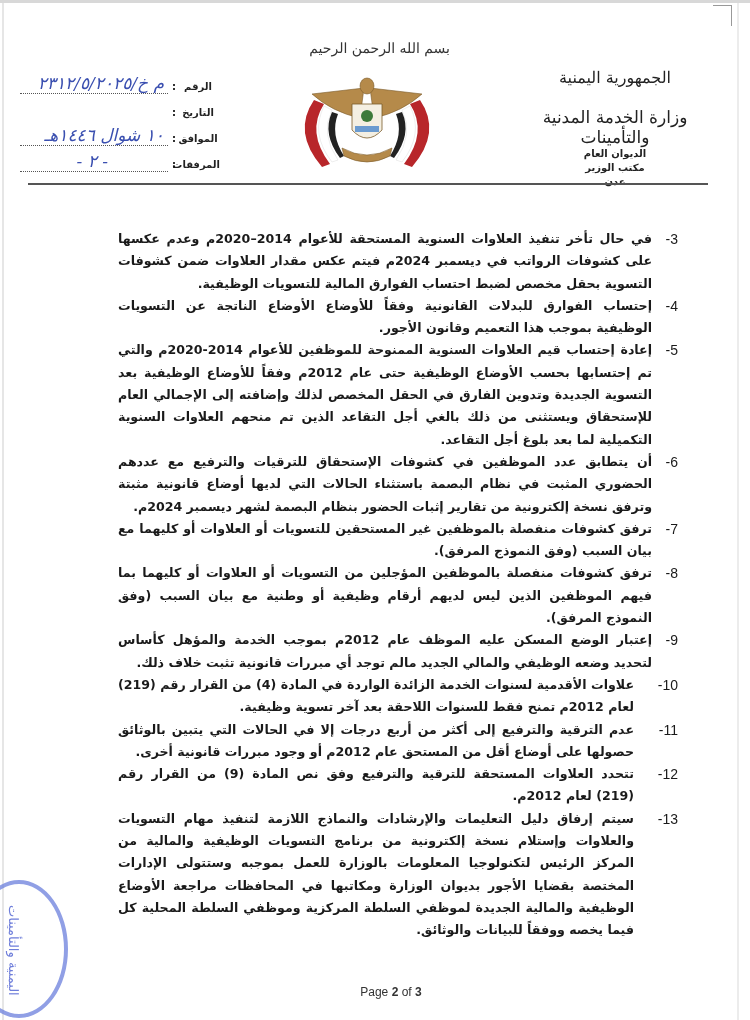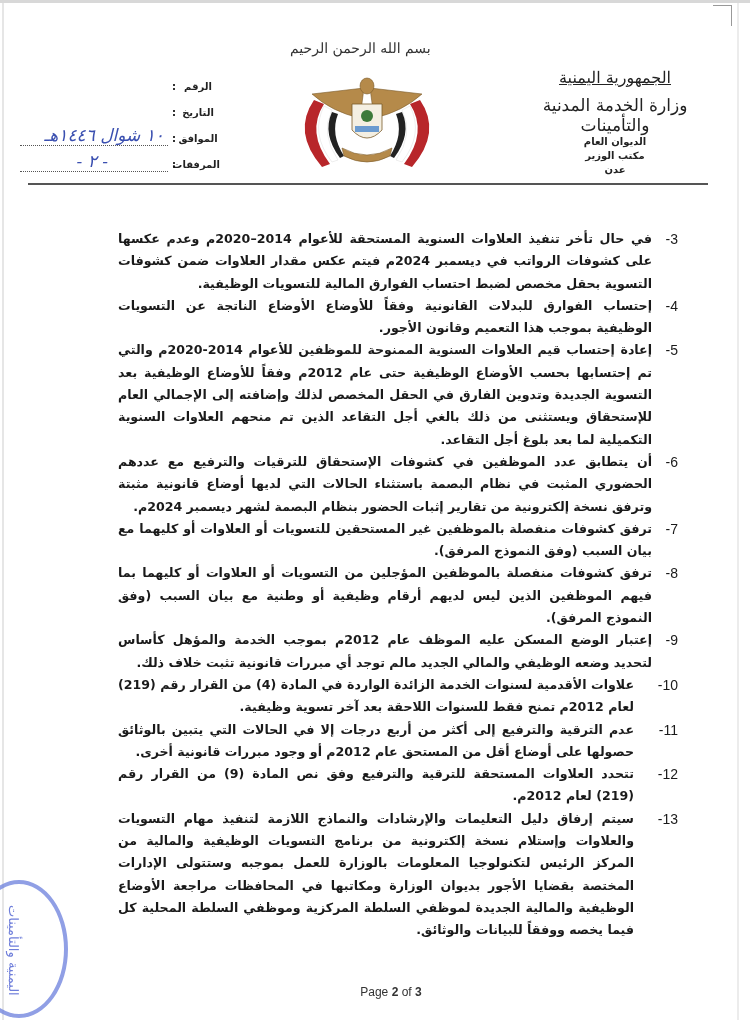--- a/index.html
+++ b/index.html
@@ -14,27 +14,27 @@
 
   
   .ref-block { position: absolute; left: 20px; top: 68px; width: 200px; direction: rtl; }
   .ref-row { position: relative; height: 26px; display: flex; align-items: flex-end; }
   .ref-label { font-size: 10px; font-weight: bold; color: #222; width: 44px; text-align: center; padding-bottom: 2px; font-family: "DejaVu Sans", sans-serif; }
   .ref-colon { font-size: 10px; font-weight: bold; width: 8px; padding-bottom: 2px; }
   .ref-value { flex: 1; border-bottom: 1px dotted #555; height: 22px; position: relative; }
   .ref-value span { position: absolute; right: 4px; bottom: 0px; font-family: "DejaVu Serif", serif; font-style: italic; color: #3a4fb0; font-size: 17px; white-space: nowrap; }
 
   
-  .basmala { position: absolute; left: 290px; top: 40px; width: 160px; text-align: left; font-family: "DejaVu Serif", serif; font-size: 14px; color: #333; direction: rtl; }
+  .basmala { position: absolute; left: 290px; top: 40px; width: 160px; text-align: right; font-family: "DejaVu Serif", serif; font-size: 14px; color: #333; direction: rtl; }
   .emblem { position: absolute; left: 292px; top: 72px; width: 150px; height: 100px; }
 
   
   .ministry { position: absolute; left: 520px; top: 68px; width: 190px; text-align: center; direction: rtl; }
-  .min-line1 { font-family: "DejaVu Serif", serif; font-size: 16px; color: #222; text-decoration: underline; }
-  .min-line2 { font-family: "DejaVu Serif", serif; font-size: 17px; color: #222; margin-top: 8px; }
+  .min-line1 { font-family: "DejaVu Serif", serif; font-size: 16px; color: #222; }
+  .min-line2 { font-family: "DejaVu Serif", serif; font-size: 17px; color: #222; margin-top: 20px; }
   .min-sub { font-size: 10px; font-weight: bold; color: #222; line-height: 14px; }
 
   .header-rule { position: absolute; left: 28px; top: 183px; width: 680px; height: 2px; background: #555; }
 
   
   .content { position: absolute; left: 118px; top: 228px; width: 560px; direction: rtl; font-family: "DejaVu Sans", sans-serif; font-weight: bold; font-size: 12.6px; line-height: 22.3px; color: #1a1a1a; text-align: justify; }
   .item { position: relative; padding-right: 26px; }
   .item.wide { padding-right: 44px; }
   .item-num { position: absolute; right: 0; top: 0; direction: ltr; font-weight: normal; font-family: "Liberation Sans", sans-serif; font-size: 14px; }
   .item-text { display: block; }
@@ -50,20 +50,23 @@
 
 <div class="frame-top"></div>
 <div class="frame-left"></div>
 <div class="frame-right"></div>
 <div class="corner-mark"></div>
 
 <div class="ref-block">
   <div class="ref-row">
     <span class="ref-label">الرقم</span>
     <span class="ref-colon">:</span>
+    <div class="ref-value">
+        <span>م خ/٢٣١٢/٥/٢٠٢٥</span>
+      </div>
   </div>
   <div class="ref-row">
     <span class="ref-label">التاريخ</span>
     <span class="ref-colon">:</span>
   </div>
   <div class="ref-row">
     <span class="ref-label">الموافق</span>
     <span class="ref-colon">:</span>
     <div class="ref-value">
         <span>١٠ شوال ١٤٤٦هـ</span>

